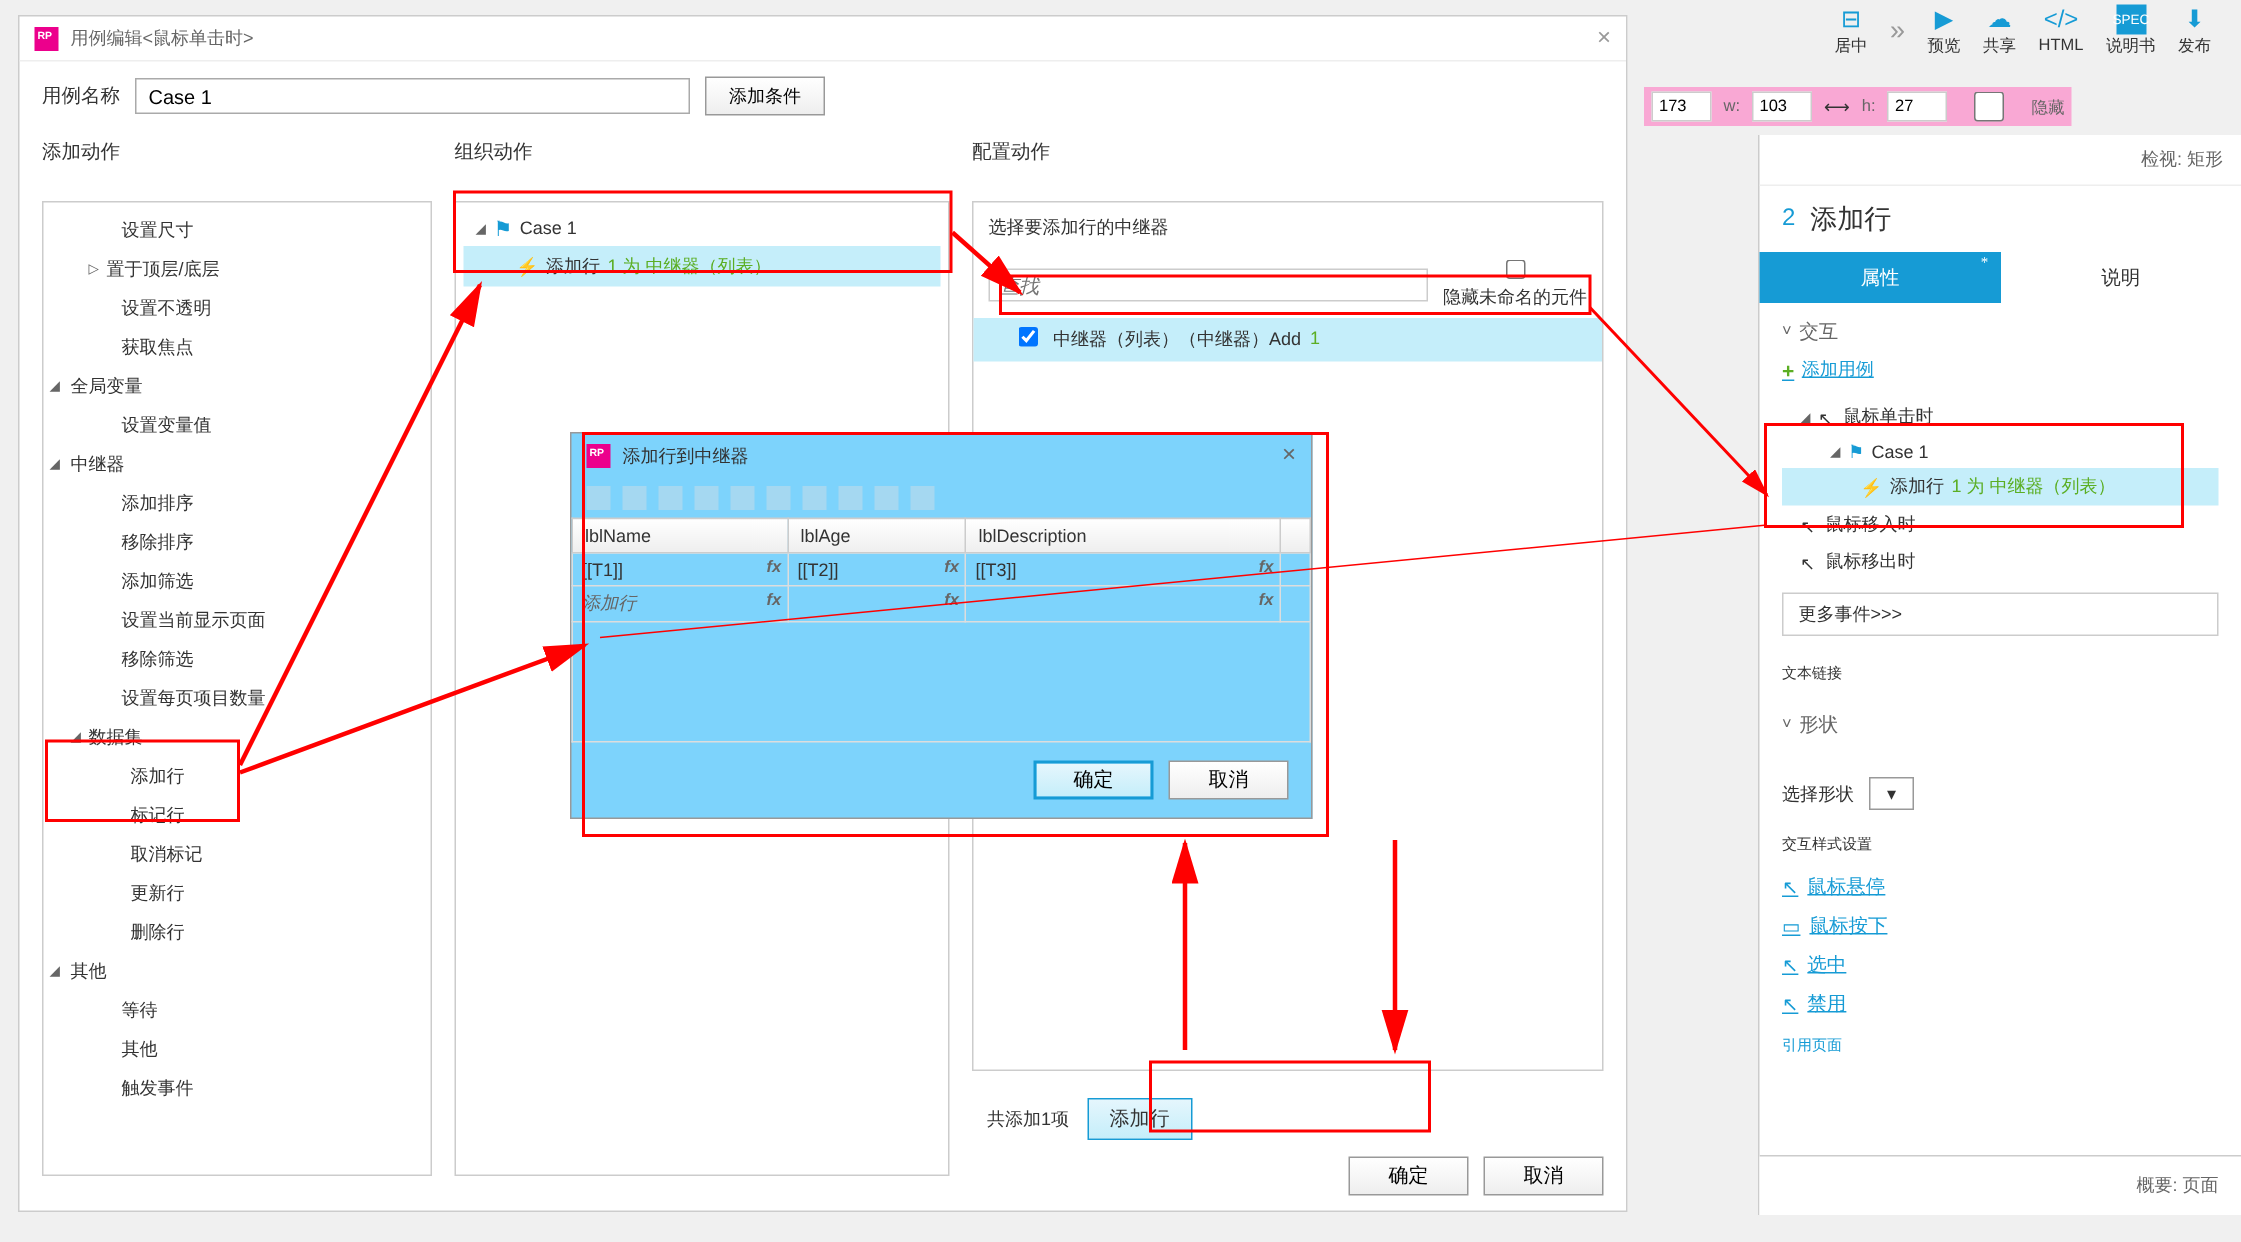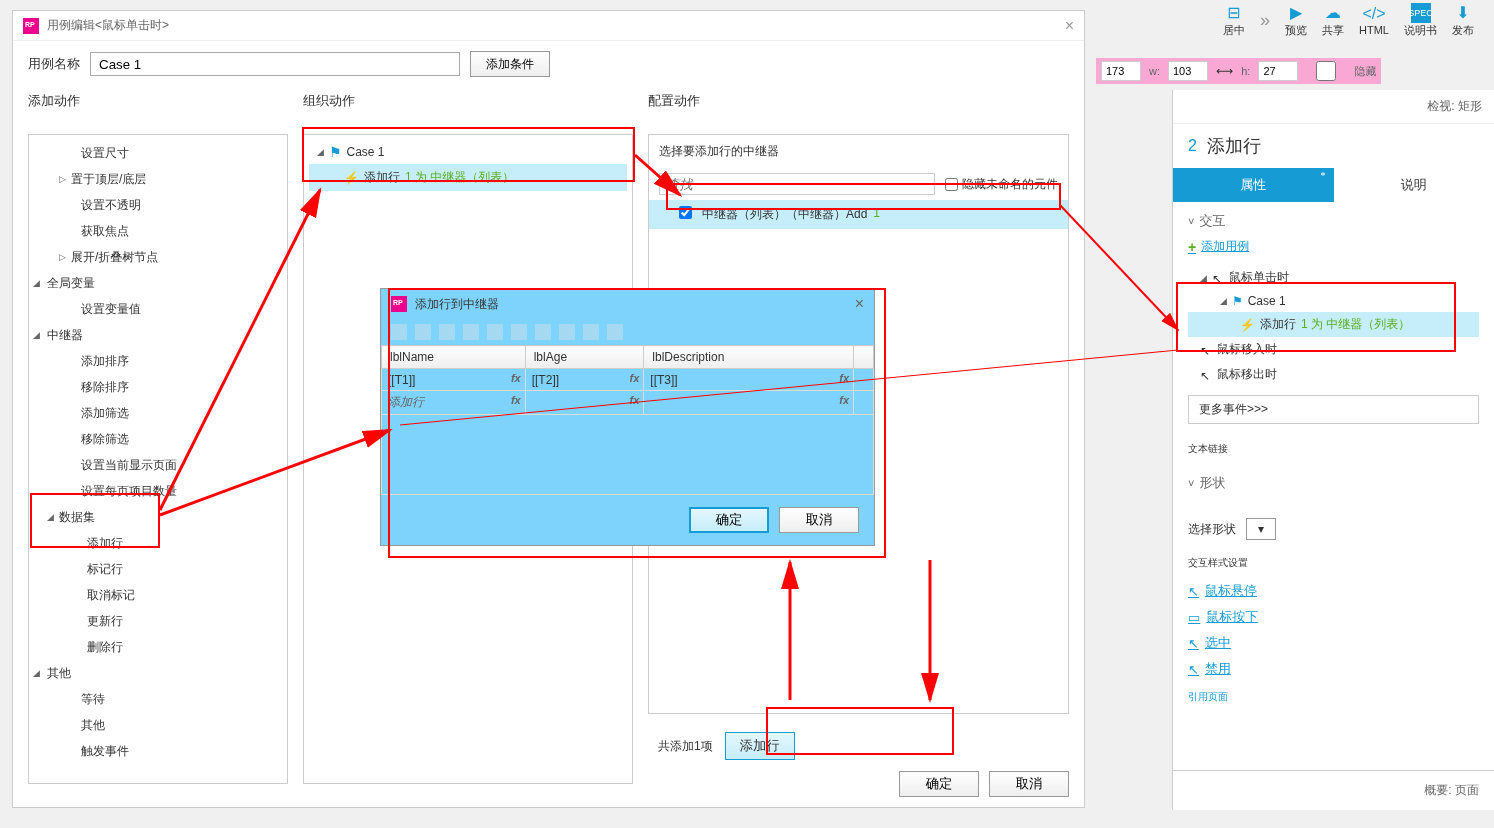--- a/index.html
+++ b/index.html
@@ -51,21 +51,21 @@
     .case-header .case-icon { color: #169BD5; font-size: 14px; }
     .case-action { background: #C5EEFA; padding: 5px 8px 5px 35px; display: flex; align-items: center; gap: 5px; font-size: 12px; }
     .lightning { color: #888; }
     .green-text { color: #5BAE23; }
     
     
     .config-panel { border: 1px solid #ccc; height: 580px; background: #fff; }
     .config-title-row { padding: 8px 10px; font-size: 12px; }
     .search-row { display: flex; align-items: center; padding: 5px 10px; gap: 10px; }
     .search-input { flex: 1; height: 22px; border: 1px solid #ccc; padding: 0 6px; font-style: italic; color: #999; }
-    .hide-check { display: flex; align-items: center; gap: 4px; font-size: 12px; }
+    .hide-check { display: flex; align-items: center; gap: 4px; font-size: 12px; flex-direction: column; }
     .repeater-item { background: #C5EEFA; padding: 6px 10px 6px 30px; display: flex; align-items: flex-start; gap: 6px; font-size: 12px; }
     .repeater-item input[type="checkbox"] { margin-right: 4px; }
     
     .add-summary-row { display: flex; align-items: center; padding: 10px; gap: 12px; margin-top: 8px; }
     .add-row-btn { padding: 4px 14px; border: 1px solid #169BD5; background: linear-gradient(#e5f6fd, #c5eefa); cursor: pointer; color: #333; }
     
     
     .sub-dialog { position: absolute; top: 288px; left: 380px; width: 495px; border: 1px solid #999; background: #7dd3fc; z-index: 100; }
     .sub-dialog-header { height: 30px; display: flex; align-items: center; padding: 0 10px; }
     .sub-dialog-header .logo { width: 16px; height: 16px; background: #EC008C; margin-right: 8px; position: relative; }
@@ -176,29 +176,28 @@
     </div>
     <div class="panels">
 
       <div class="panel" style="flex:0 0 260px;">
         <div class="panel-title">添加动作</div>
         <div class="action-tree">
           <div class="tree-item level-2">设置尺寸</div>
           <div class="tree-item section-sub">置于顶层/底层</div>
           <div class="tree-item level-2">设置不透明</div>
           <div class="tree-item level-2">获取焦点</div>
-          <div class="tree-item section-sub">展开/折叠树节点</div>
           <div class="tree-item section">全局变量</div>
           <div class="tree-item level-2">设置变量值</div>
           <div class="tree-item section">中继器</div>
           <div class="tree-item level-2">添加排序</div>
           <div class="tree-item level-2">移除排序</div>
           <div class="tree-item level-2">添加筛选</div>
+          <div class="tree-item level-2">设置当前显示页面</div>
           <div class="tree-item level-2">移除筛选</div>
-          <div class="tree-item level-2">设置当前显示页面</div>
           <div class="tree-item level-2">设置每页项目数量</div>
           <div class="tree-item section-sub2" style="padding-left:30px;position:relative;"><span style="position:absolute;left:18px;font-size:9px;color:#666;">◢</span><span>数据集</span></div>
           <div class="tree-item" style="padding-left:58px;">添加行</div>
           <div class="tree-item" style="padding-left:58px;">标记行</div>
           <div class="tree-item" style="padding-left:58px;">取消标记</div>
           <div class="tree-item" style="padding-left:58px;">更新行</div>
           <div class="tree-item" style="padding-left:58px;">删除行</div>
           <div class="tree-item section">其他</div>
           <div class="tree-item level-2">等待</div>
           <div class="tree-item level-2">其他</div>

